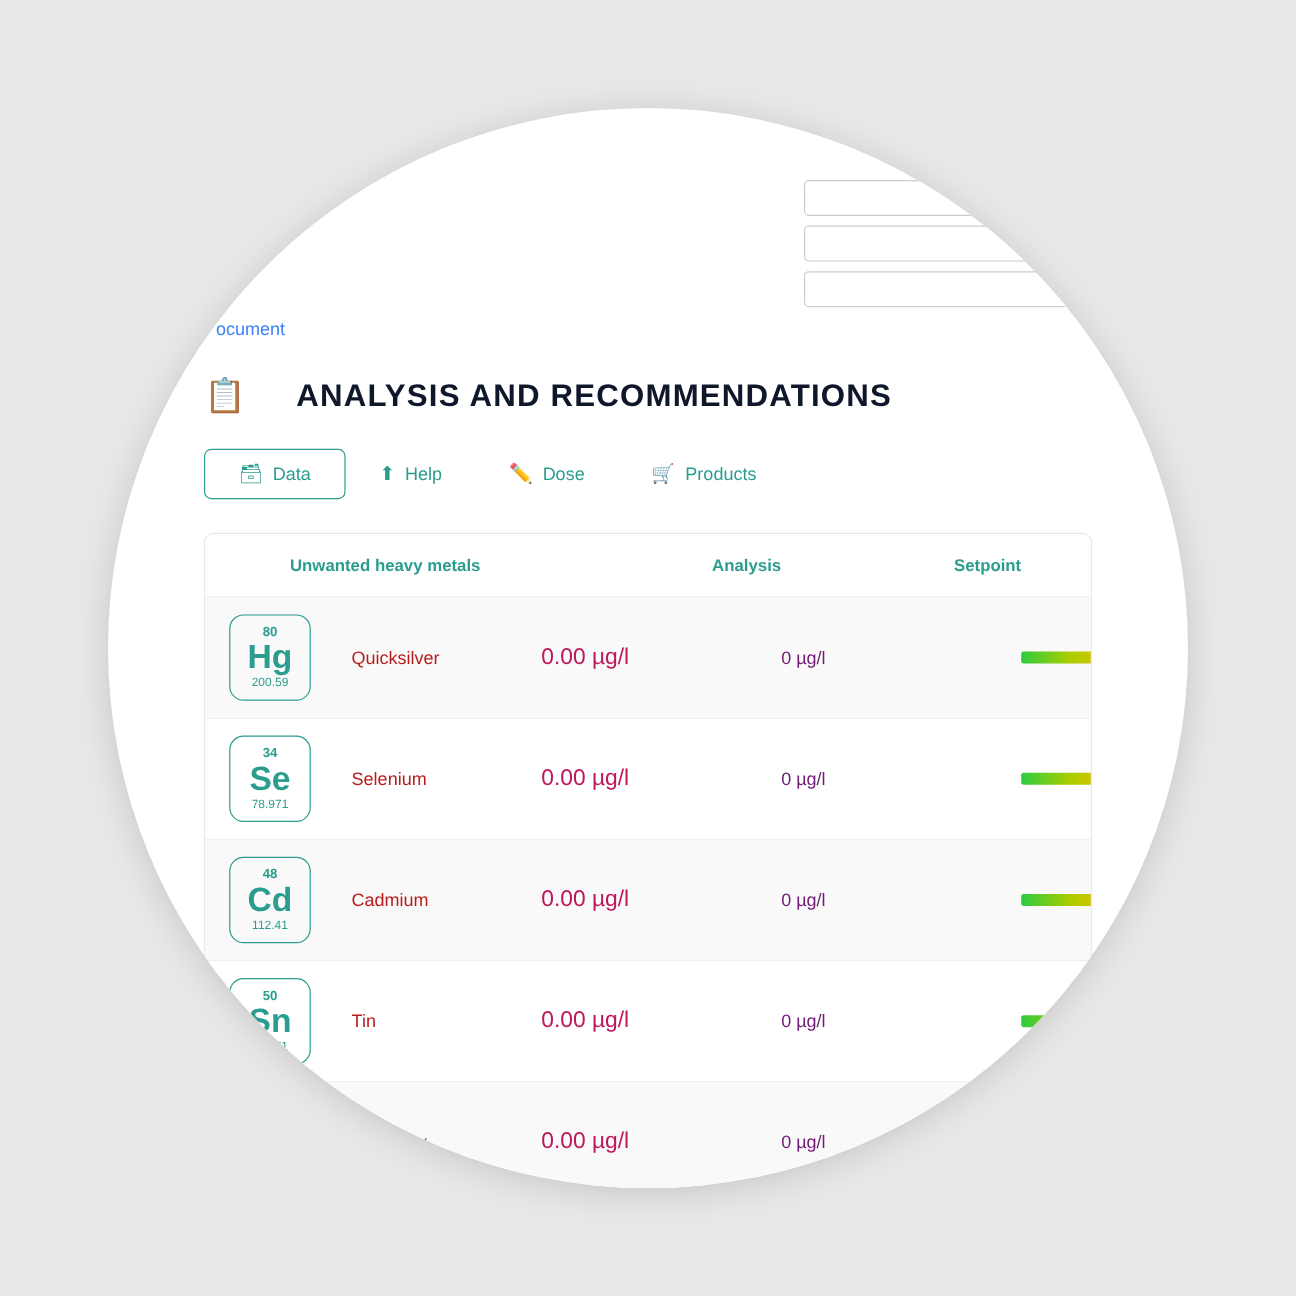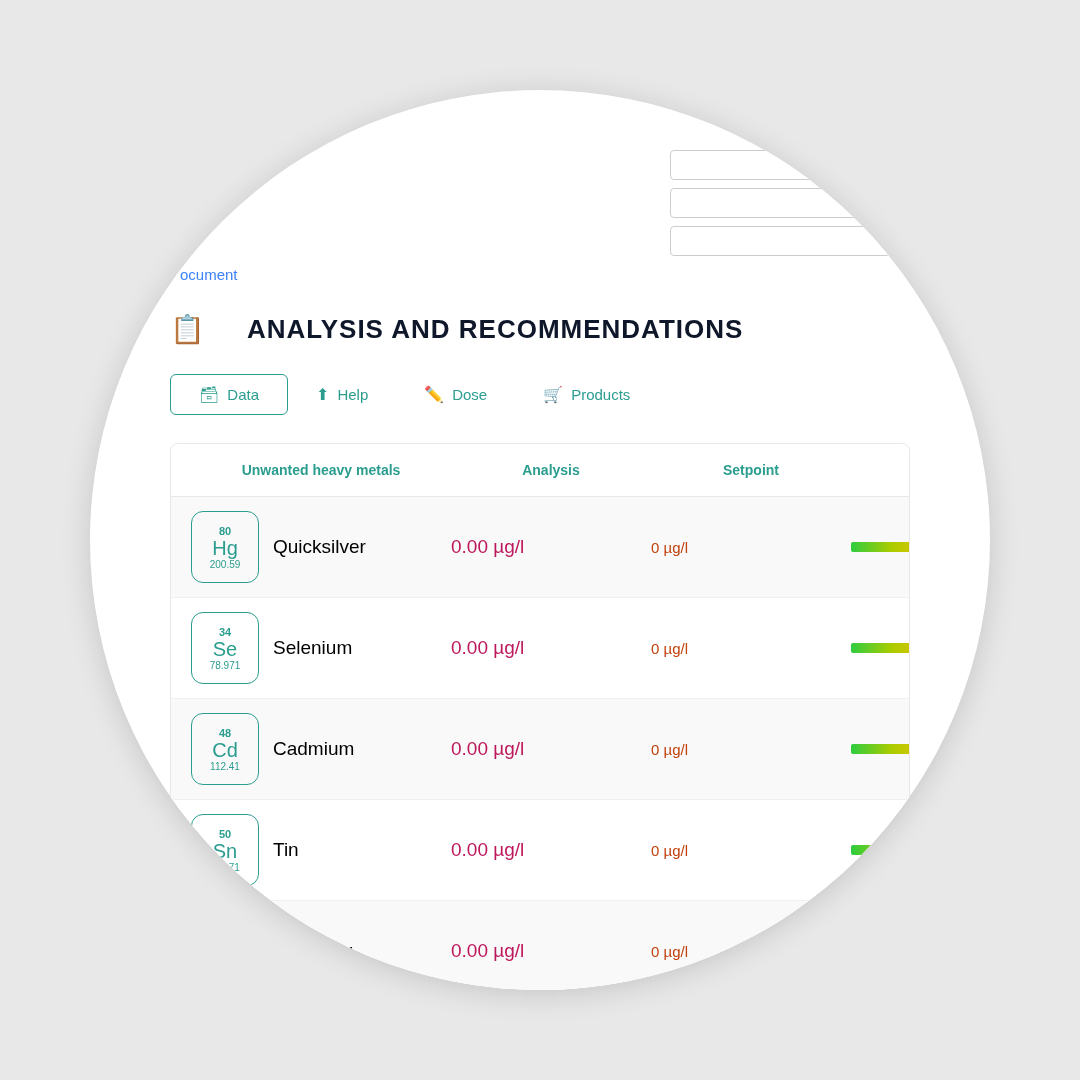--- a/index.html
+++ b/index.html
@@ -131,21 +131,21 @@
       grid-template-columns: 260px 200px 200px 1fr;
       padding: 18px 20px;
       background: #fff;
       border-bottom: 1px solid #e8e8e8;
     }
 
     .table-header-cell {
       color: #2a9d8f;
       font-size: 14px;
       font-weight: 600;
-      text-align: center;
+      text-align: right;
     }
 
     .table-header-cell.center {
       text-align: center;
     }
 
     .table-row {
       display: grid;
       grid-template-columns: 260px 200px 200px 1fr;
       align-items: center;
@@ -181,44 +181,45 @@
       flex-shrink: 0;
     }
 
     .element-number {
       font-size: 11px;
       color: #2a9d8f;
       font-weight: 600;
     }
 
     .element-symbol {
-      font-size: 20px;
-      color: #2a9d8f;
-      font-weight: 400;
+      font-size: 28px;
+      color: #2a9d8f;
+      font-weight: 700;
       line-height: 1.1;
     }
 
     .element-weight {
       font-size: 10px;
       color: #2a9d8f;
     }
 
     .element-name {
-      font-size: 19px;
-      color: #000000;
+      font-size: 15px;
+      color: #b91c1c;
+      margin-left: 20px;
     }
 
     .analysis-value {
       font-size: 19px;
       color: #be185d;
     }
 
     .setpoint-value {
       font-size: 15px;
-      color: #c2410c;
+      color: #701a75;
     }
 
     .indicator-cell {
       display: flex;
       align-items: center;
       justify-content: flex-end;
       gap: 0;
       position: relative;
     }
 

